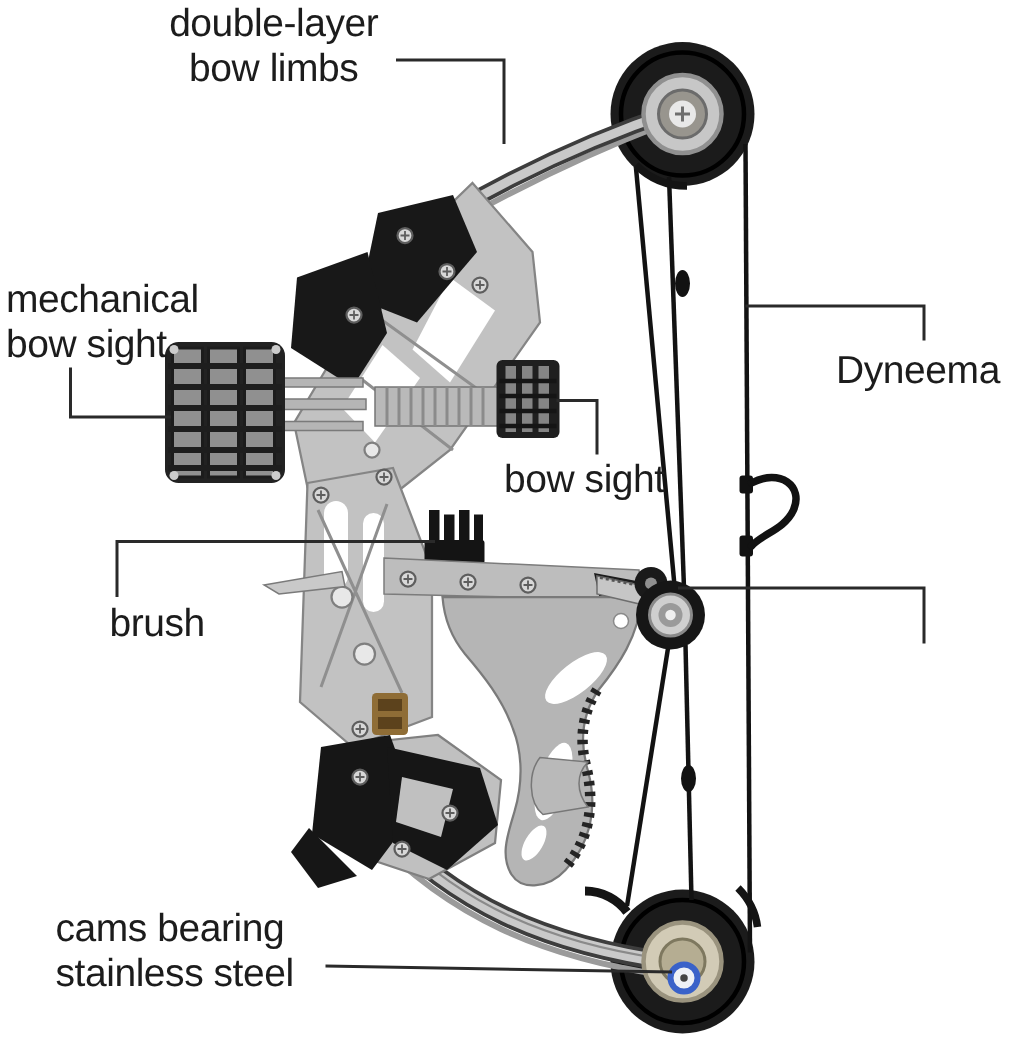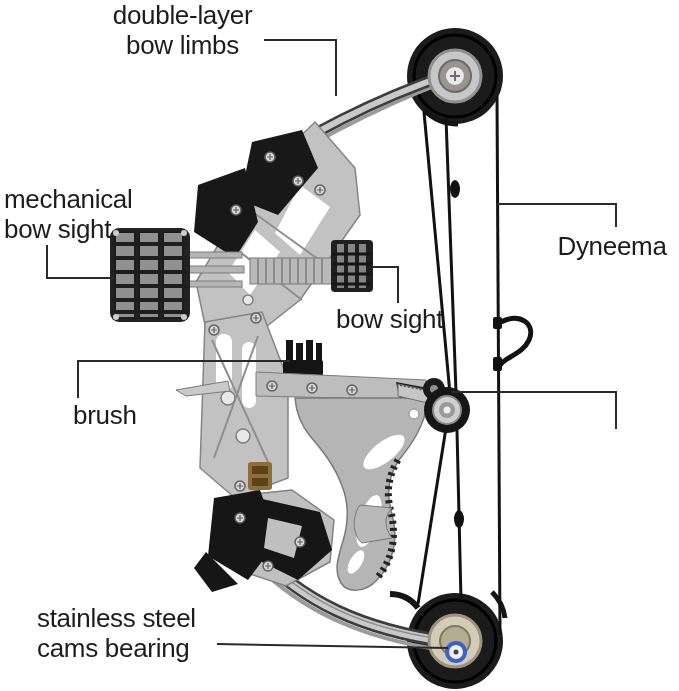--- a/index.html
+++ b/index.html
@@ -230,17 +230,17 @@
   <div class="callout-label align-center" style="left:545px;top:231px;width:134px;">
     <span>Dyneema</span>
   </div>
 
   <div class="callout-label align-left" style="left:28px;top:400px;margin-left:45px;">
     <span>brush</span>
   </div>
 
 
   <div class="callout-label align-left" style="left:37px;top:603px;">
+    <span>cams bearing</span>
     <span>stainless steel</span>
-    <span>cams bearing</span>
   </div>
 
 </div>
 
 </body></html>

